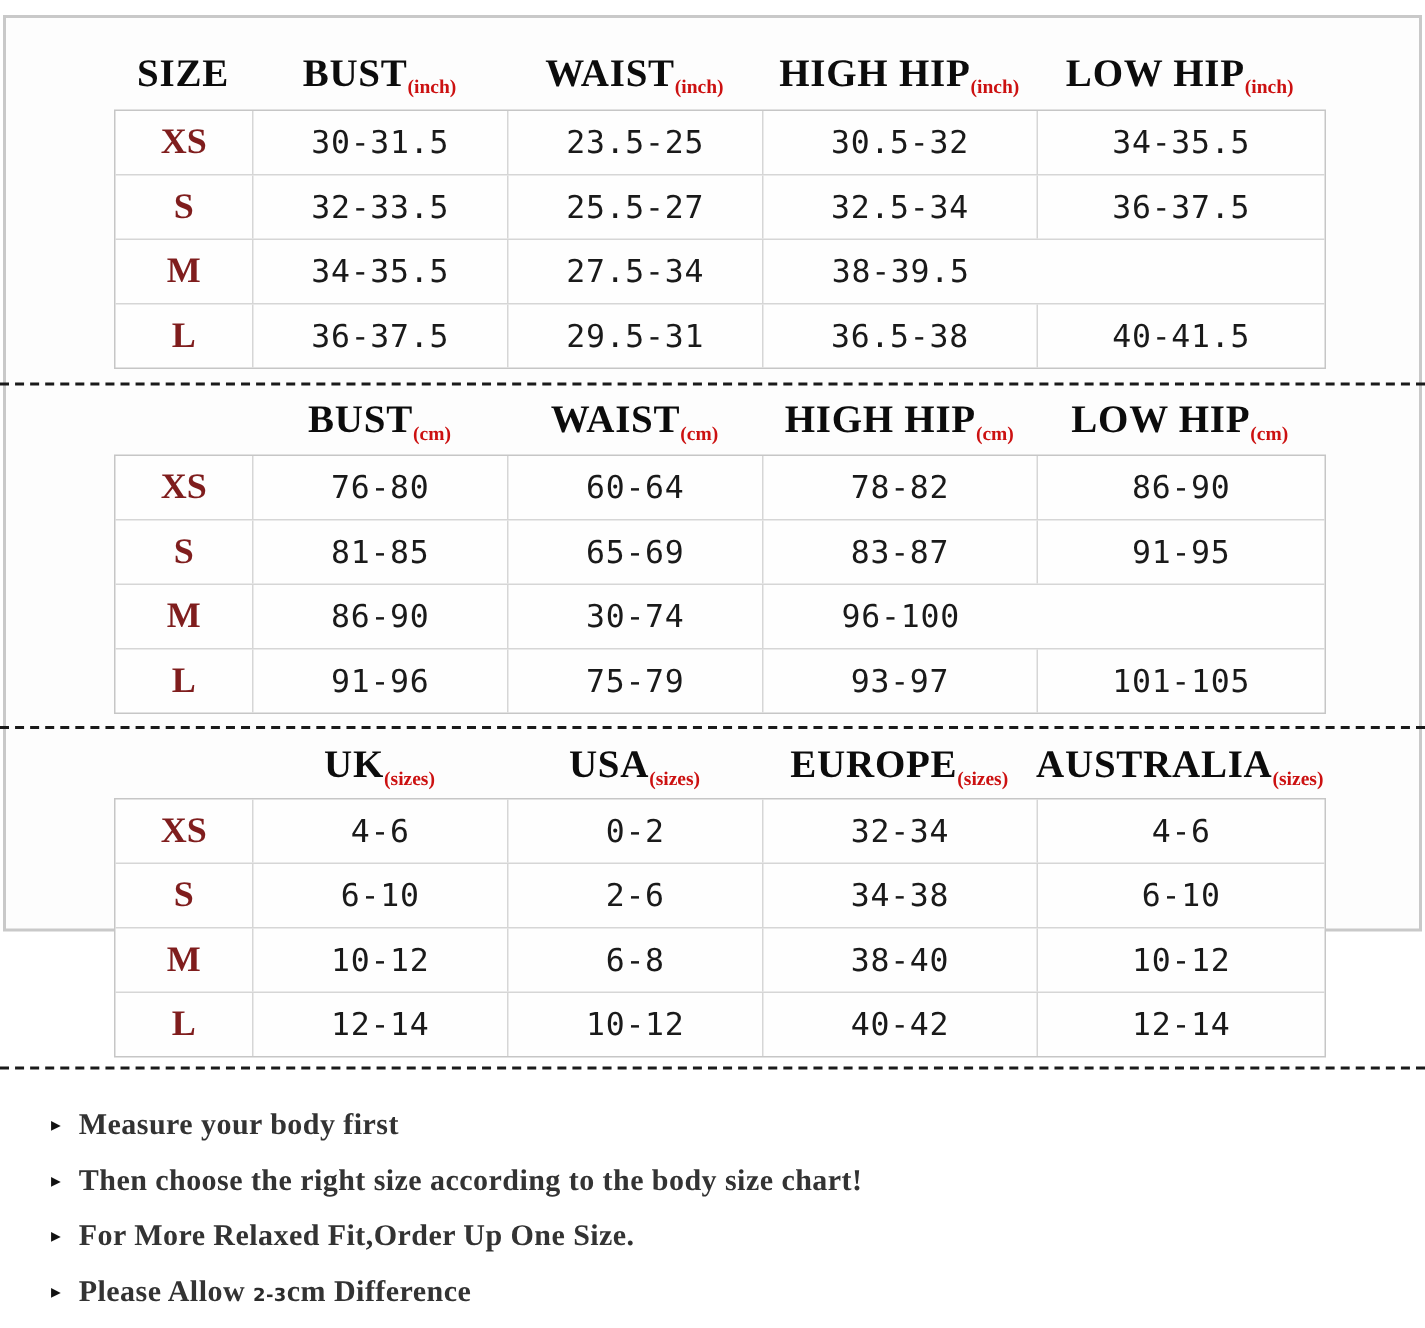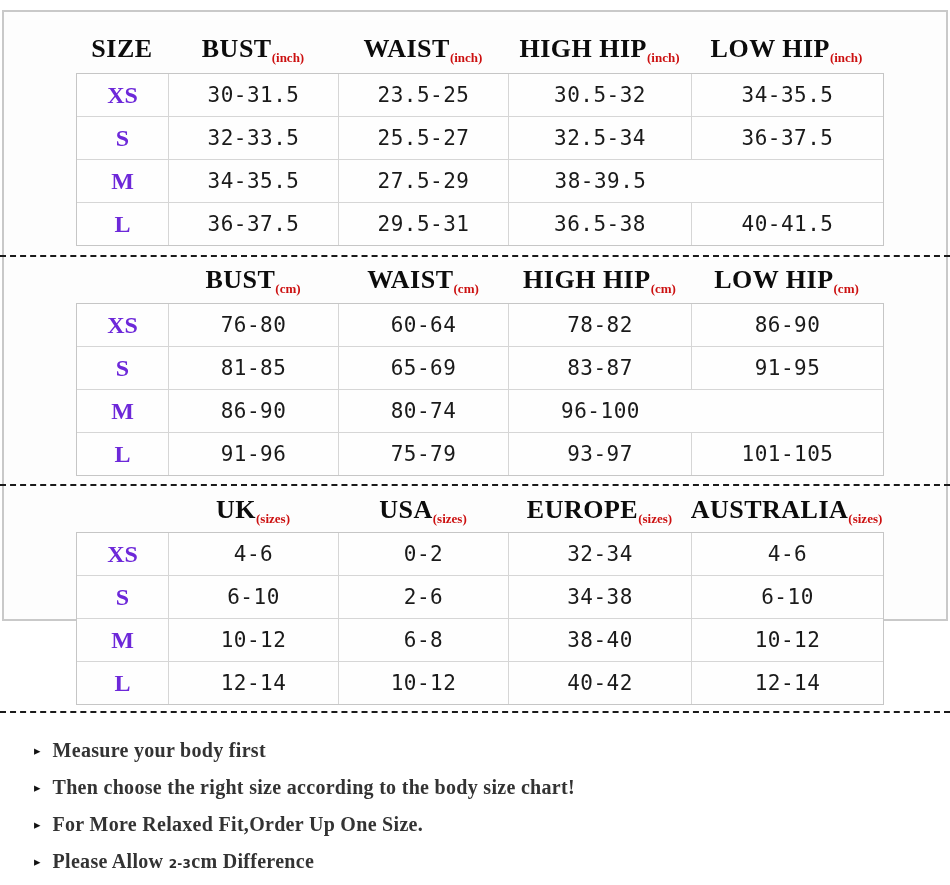--- a/index.html
+++ b/index.html
@@ -73,21 +73,21 @@
     font-size: 21px;
     color: #1a1a1a;
     letter-spacing: 0.5px;
   }
   .cell:last-child { border-right: none; }
   .cell.size {
     font-family: "Liberation Serif", serif;
     font-weight: 700;
     font-size: 24px;
     letter-spacing: 0;
-    color: #6d28d9;
+    color: #7f1d1d;
   }
   
   .divider {
     border-top: 2px dashed #1a1a1a;
     height: 0;
     margin: 9px -4px 0 -4px;
   }
   .divider.d2 { margin-top: 8px; }
   .divider.d3 { margin-top: 6px; }
   
@@ -156,21 +156,21 @@
     <div class="trow">
       <div class="cell size">S</div>
       <div class="cell">32-33.5</div>
       <div class="cell">25.5-27</div>
       <div class="cell">32.5-34</div>
       <div class="cell">36-37.5</div>
     </div>
     <div class="trow">
       <div class="cell size">M</div>
       <div class="cell">34-35.5</div>
-      <div class="cell">27.5-29</div>
+      <div class="cell">27.5-34</div>
       <div class="cell">38-39.5</div>
     </div>
     <div class="trow">
       <div class="cell size">L</div>
       <div class="cell">36-37.5</div>
       <div class="cell">29.5-31</div>
       <div class="cell">36.5-38</div>
       <div class="cell">40-41.5</div>
     </div>
   </div>
@@ -208,21 +208,21 @@
     <div class="trow">
       <div class="cell size">S</div>
       <div class="cell">81-85</div>
       <div class="cell">65-69</div>
       <div class="cell">83-87</div>
       <div class="cell">91-95</div>
     </div>
     <div class="trow">
       <div class="cell size">M</div>
       <div class="cell">86-90</div>
-      <div class="cell">80-74</div>
+      <div class="cell">30-74</div>
       <div class="cell">96-100</div>
     </div>
     <div class="trow">
       <div class="cell size">L</div>
       <div class="cell">91-96</div>
       <div class="cell">75-79</div>
       <div class="cell">93-97</div>
       <div class="cell">101-105</div>
     </div>
   </div>

